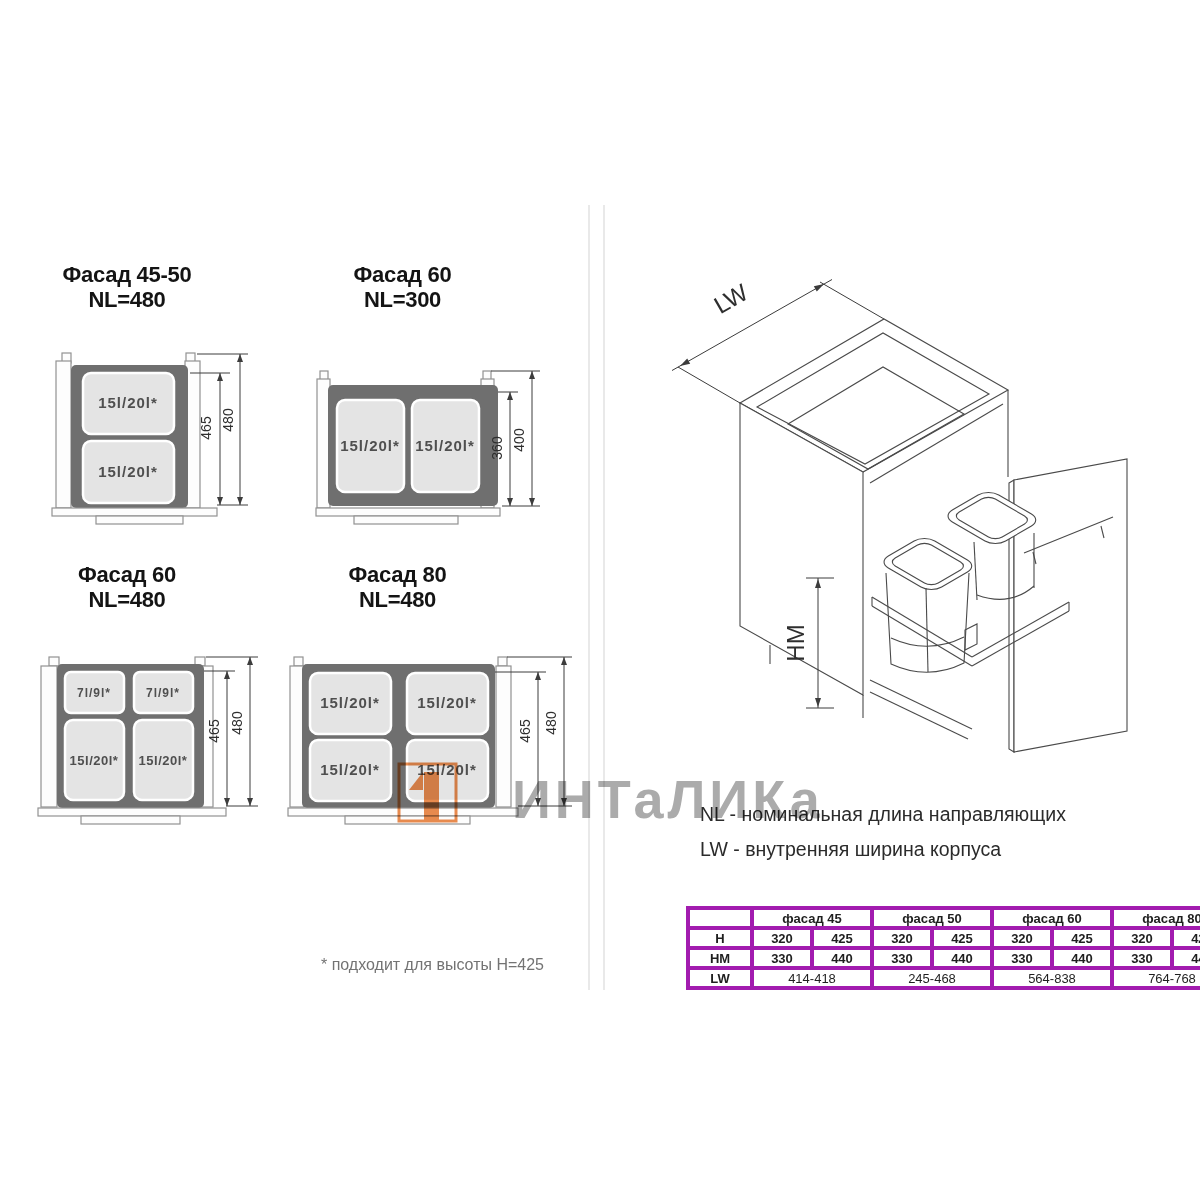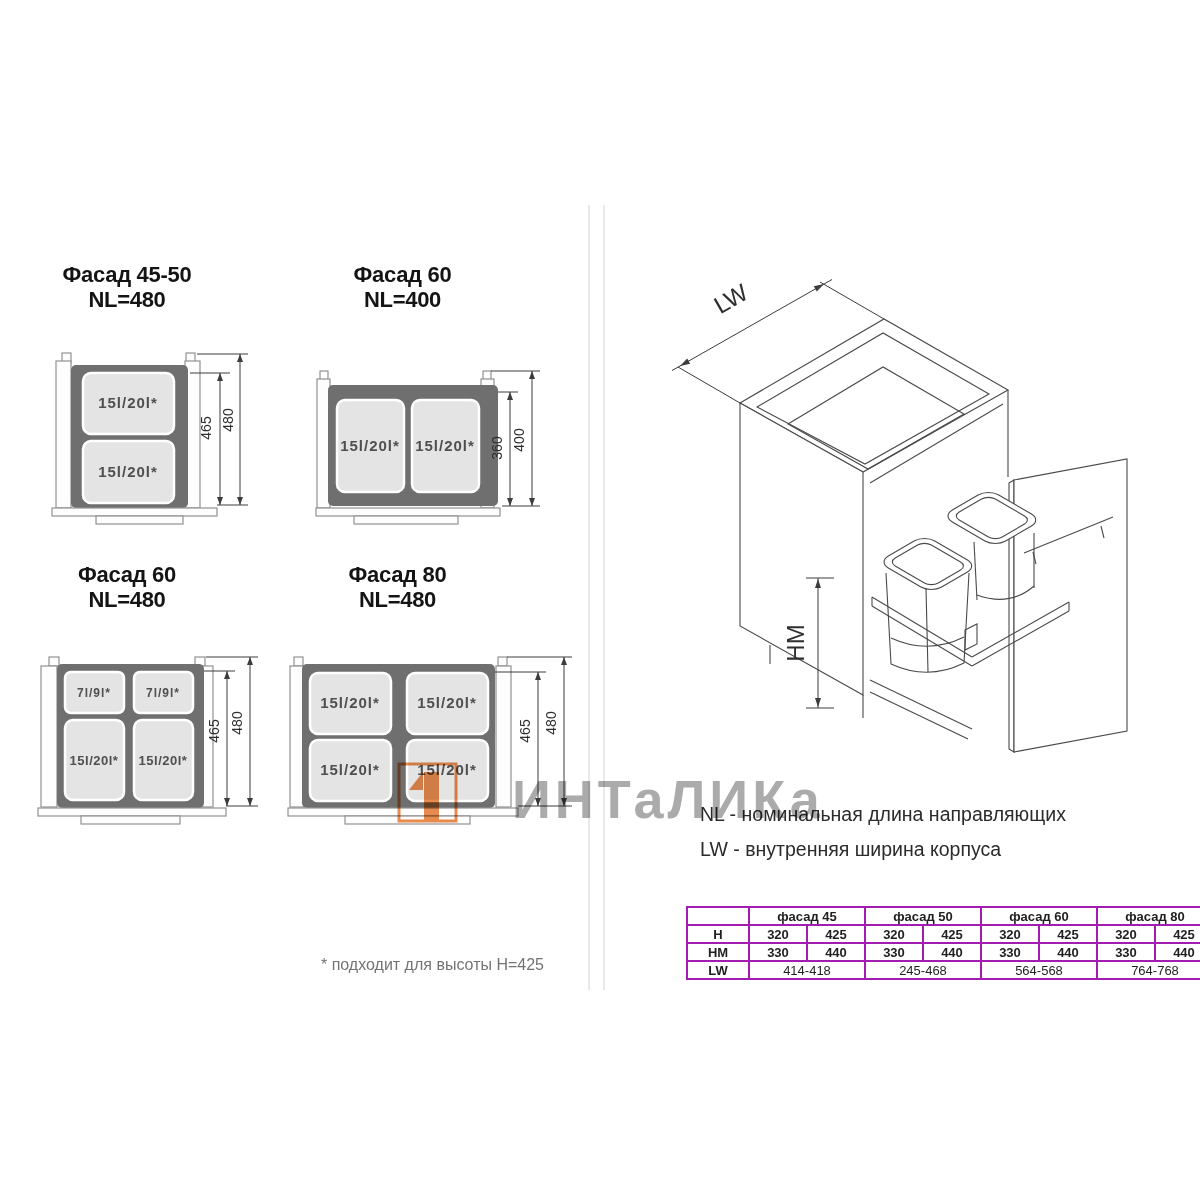--- a/index.html
+++ b/index.html
@@ -17,21 +17,21 @@
   .rails rect{fill:#fdfdfd;stroke:#929292;stroke-width:1.2;}
   .bins rect{fill:#e4e4e4;stroke:#ffffff;stroke-width:2.5;}
   .baseplate rect{fill:#fdfdfd;stroke:#929292;stroke-width:1.2;}
   .dimline{stroke:#3c3c3c;stroke-width:1;fill:none;}
   .dimhead{fill:#3c3c3c;stroke:none;}
   .cabline{stroke:#4a4a4a;stroke-width:1.1;fill:none;}
   .cabface{stroke:#4a4a4a;stroke-width:1.1;fill:#ffffff;}
   .legend{position:absolute;left:688px;top:797px;font-size:19.5px;line-height:35px;color:#2b2b2b;margin-left:12px;}
   .spec-table{position:absolute;left:686px;top:906px;border-collapse:collapse;
               font-size:13px;color:#1f1f1f;background:#ffffff;}
-  .spec-table td{border:2px solid #a21caf;text-align:center;height:16px;padding:0 2px;}
+  .spec-table td{border:4px solid #a21caf;text-align:center;height:16px;padding:0 2px;}
   .spec-table td.lbl{font-weight:bold;width:56px;}
   .spec-table td.grp{font-weight:bold;}
   .spec-table tr.bold td{font-weight:bold;}
   .spec-table td.v{width:52px;font-weight:bold;}
   .footnote{position:absolute;left:300px;top:956px;width:265px;text-align:center;
             font-size:16px;color:#737373;}
   .watermark-text{position:absolute;left:466px;top:772px;font-size:54px;font-weight:bold;
                   color:#9f9f9f;letter-spacing:4px;line-height:1;mix-blend-mode:multiply;opacity:.88;margin-left:46px;}
   .watermark-logo{position:absolute;left:394px;top:756px;mix-blend-mode:multiply;opacity:.92;}
 </style>
@@ -75,21 +75,21 @@
         <polygon class="dimhead" points="167,149 173,149 170,157"></polygon>
       <polygon class="dimhead" points="187,14 193,14 190,6"></polygon>
         <polygon class="dimhead" points="187,149 193,149 190,157"></polygon>
     </g>
     <text class="dim" x="161" y="80" transform="rotate(-90 161 80)">465</text>
     <text class="dim" x="183" y="72" transform="rotate(-90 183 72)">480</text>
   </svg>
 
   <div class="dtitle" style="left:300px;top:262px;width:205px;">
     <div>Фасад 60</div>
-    <div>NL=400</div>
+    <div>NL=300</div>
   </div>
   <svg class="dsvg" style="left:312px;top:356px;" width="260" height="185" viewBox="0 0 260 185">
     <g class="rails">
       <rect x="8" y="15" width="8" height="9"></rect>
         <rect x="5" y="23" width="13" height="129"></rect>
       <rect x="171" y="15" width="8" height="9"></rect>
         <rect x="169" y="23" width="13" height="129"></rect>
     </g>
     <rect x="16" y="29" width="170" height="121" rx="5" fill="#6f6f6f"></rect>
     <g class="bins">
@@ -300,21 +300,21 @@
         <td class="v">440</td>
         <td class="v">330</td>
         <td class="v">440</td>
         <td class="v">330</td>
         <td class="v">440</td>
       </tr>
       <tr>
         <td class="lbl">LW</td>
         <td colspan="2">414-418</td>
         <td colspan="2">245-468</td>
-        <td colspan="2">564-568</td>
+        <td colspan="2">564-838</td>
         <td colspan="2">764-768</td>
       </tr>
     </tbody>
   </table>
 
   <div class="footnote">* подходит для высоты H=425</div>
 
   <svg class="watermark-logo" width="68" height="72" viewBox="0 0 68 72">
     <rect x="5" y="8" width="57" height="57" fill="none" stroke="#e8813f" stroke-width="3"></rect>
     <polygon points="15,34 29,16 29,34" fill="#e8813f"></polygon>

